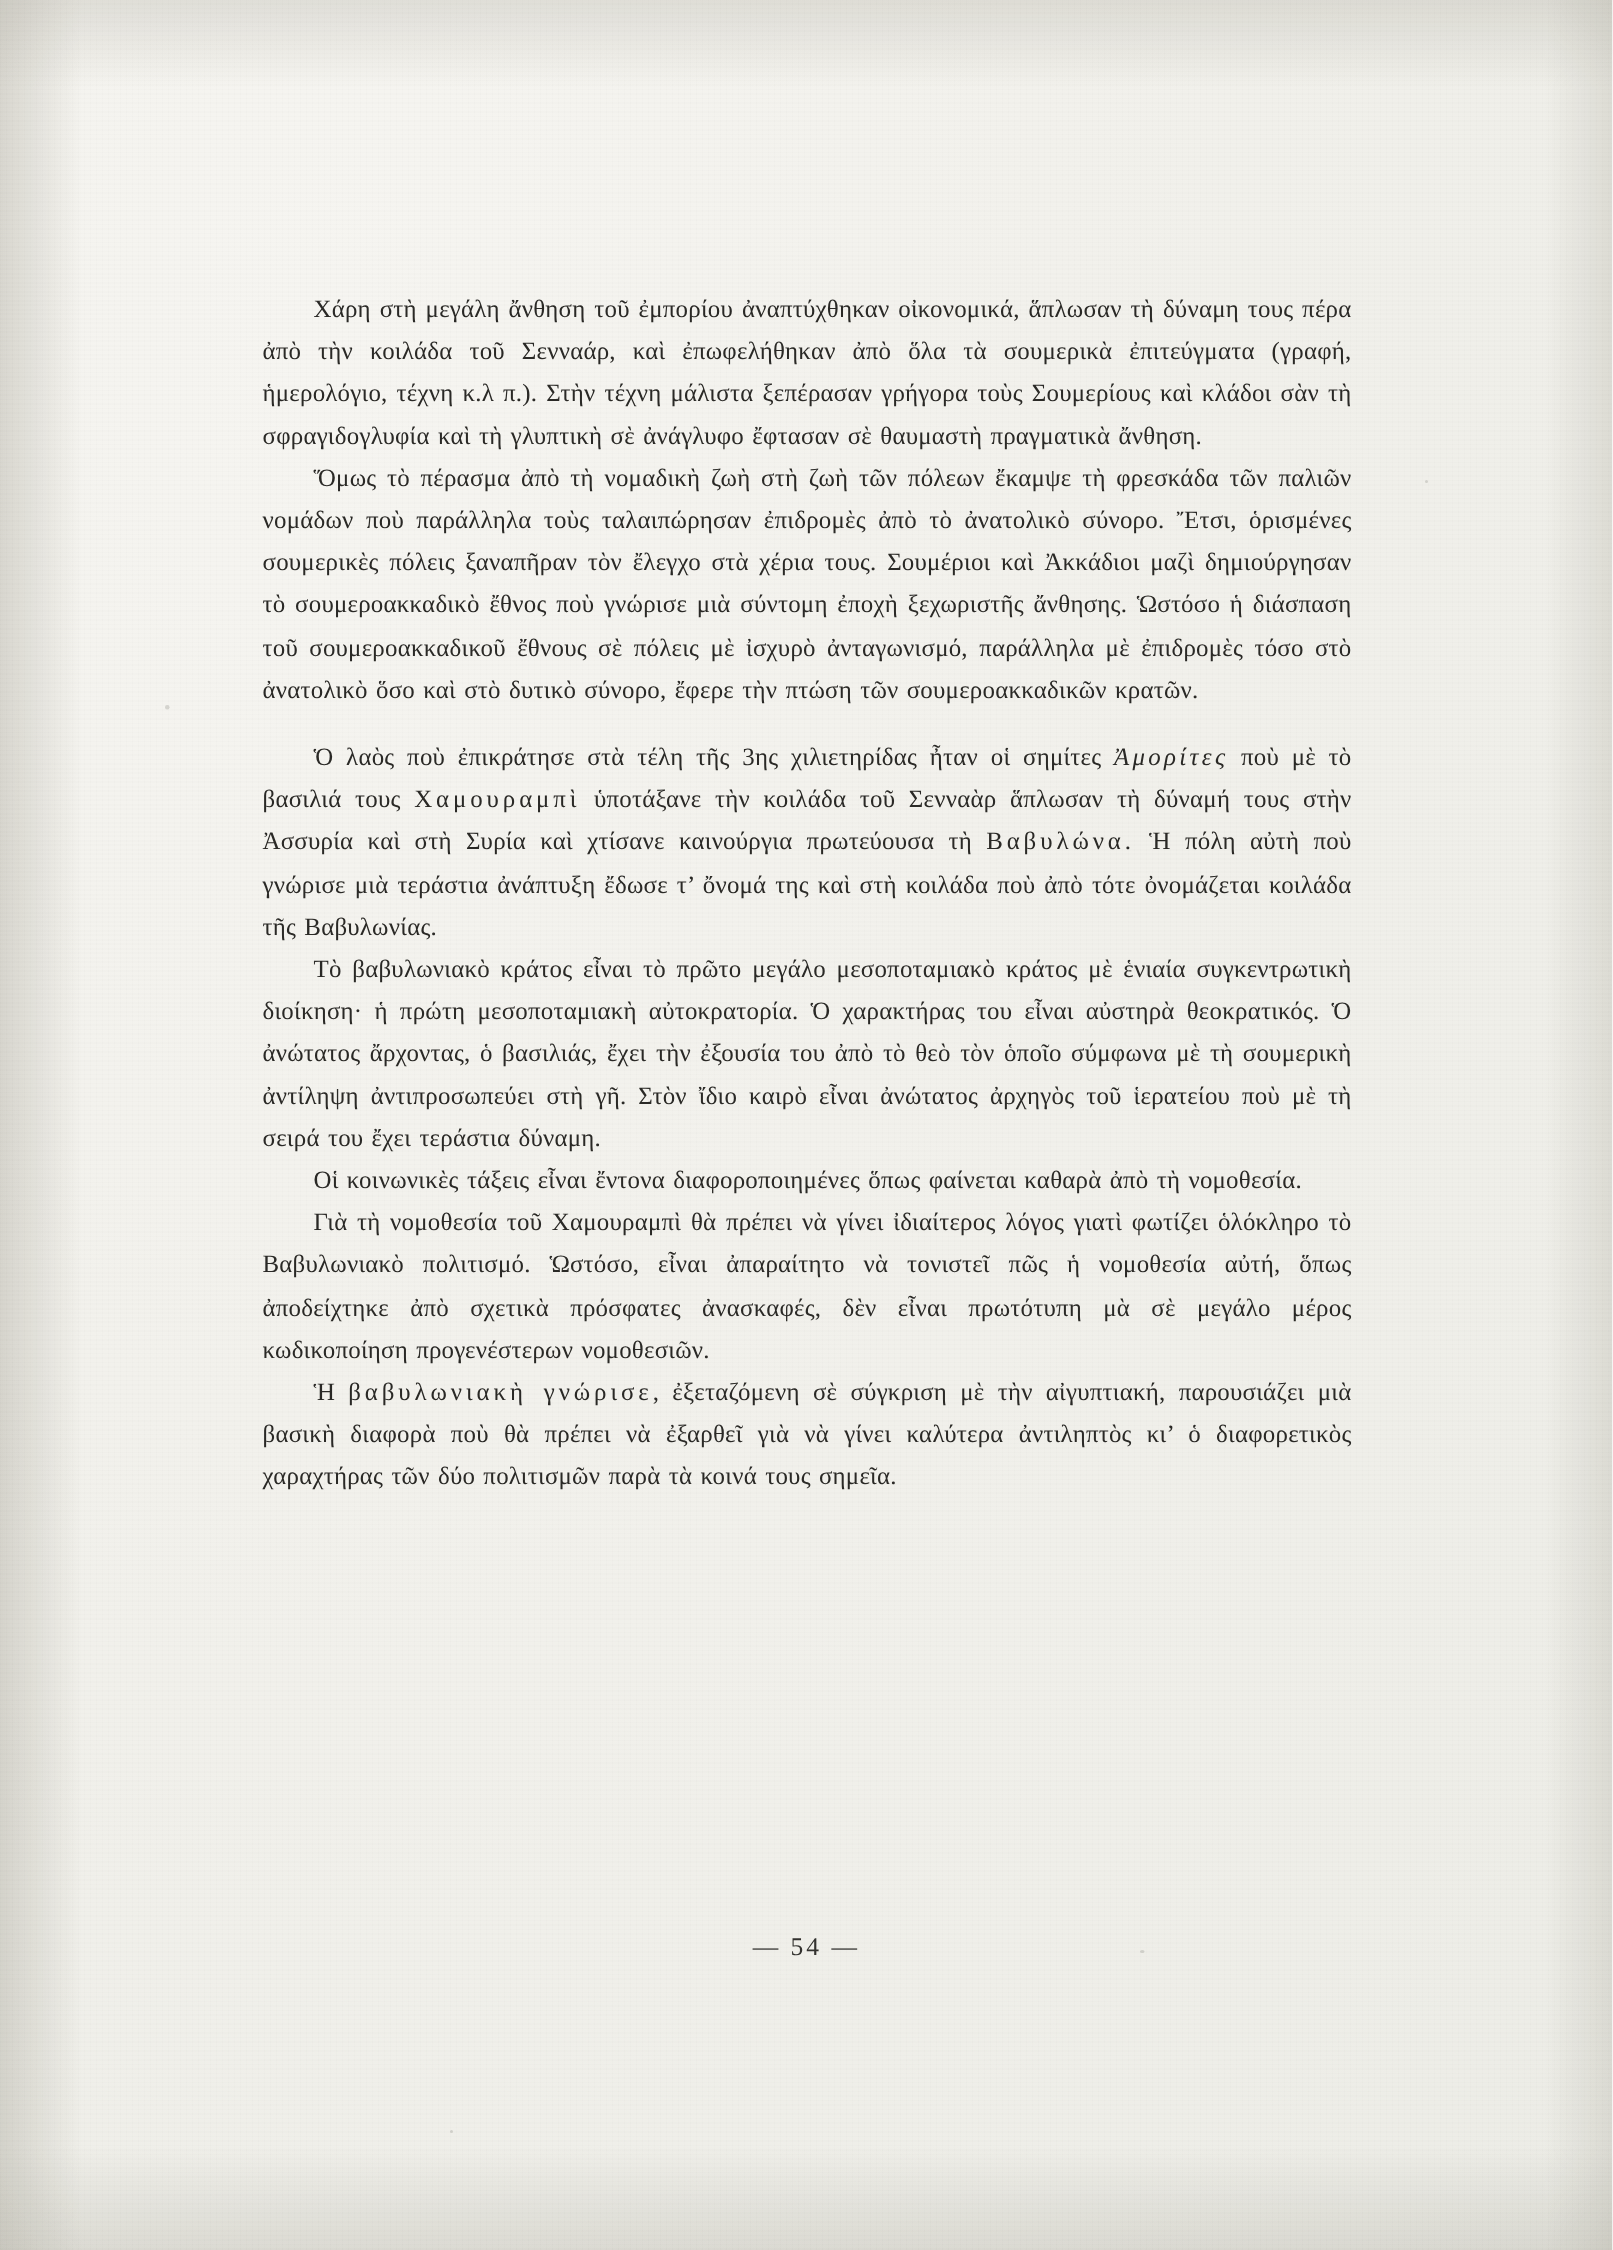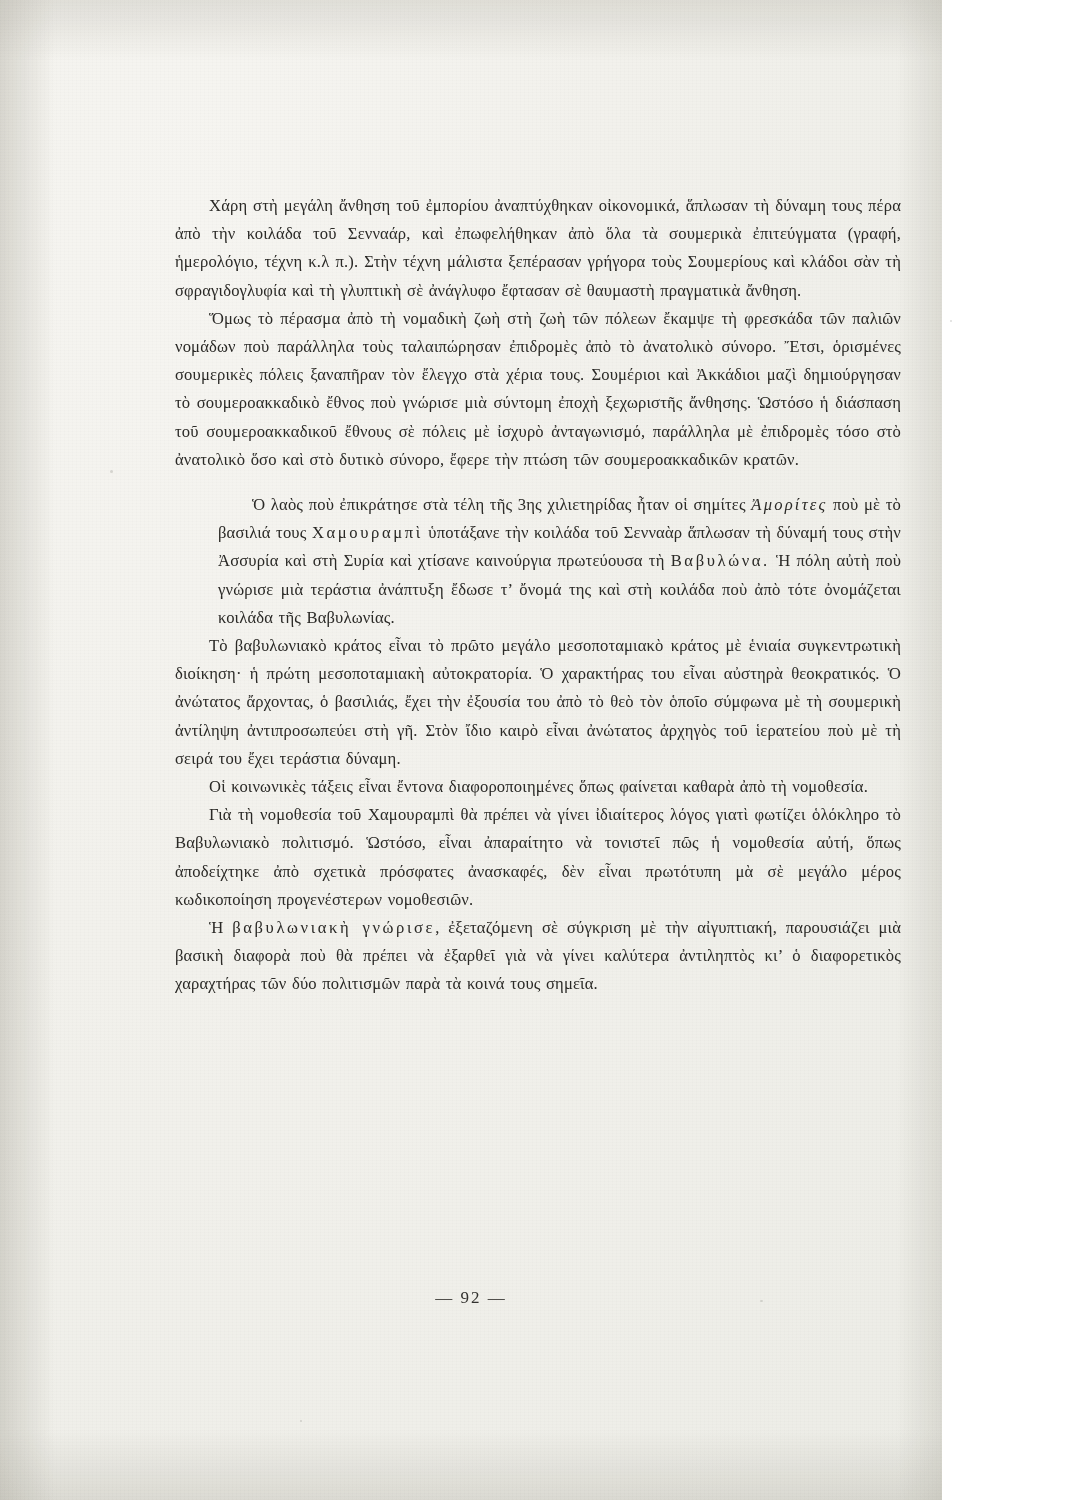--- a/index.html
+++ b/index.html
@@ -8,21 +8,21 @@
     background: #ffffff;
   }
   body {
     width: 1075px;
     height: 1500px;
     font-family: "Liberation Serif", serif;
     overflow: hidden;
   }
   .page {
     position: relative;
-    width: 942px;
+    width: 1075px;
     height: 1500px;
     background:
       radial-gradient(ellipse at 20% 15%, #f6f5f1 0%, #f2f1ec 40%, #ececE6 100%);
     box-sizing: border-box;
   }
   
   .page:before {
     content: "";
     position: absolute;
     inset: 0;
@@ -58,21 +58,20 @@
     z-index: 2;
   }
   .para {
     margin: 0 0 0 0;
     text-indent: 34px;
     text-align: justify;
     text-justify: inter-word;
   }
   .para.gap-before {
     margin-top: 17px;
-    margin-left: 43px;
   }
   .spaced {
     letter-spacing: 2.6px;
   }
   .spaced-italic {
     font-style: italic;
     letter-spacing: 2.2px;
   }
   .folio {
     position: absolute;
@@ -110,14 +109,14 @@
     <p class="para gap-before"><span>Ὁ λαὸς ποὺ ἐπικράτησε στὰ τέλη τῆς 3ης χιλιετηρίδας ἦταν οἱ σημίτες </span><span class="spaced-italic">Ἀμορίτες</span><span> ποὺ μὲ τὸ βασιλιά τους </span><span class="spaced">Χαμουραμπὶ</span><span> ὑποτάξανε τὴν κοιλάδα τοῦ Σενναὰρ ἅπλωσαν τὴ δύναμή τους στὴν Ἀσσυρία καὶ στὴ Συρία καὶ χτίσανε καινούργια πρωτεύουσα τὴ </span><span class="spaced">Βαβυλώνα.</span><span> Ἡ πόλη αὐτὴ ποὺ γνώρισε μιὰ τεράστια ἀνάπτυξη ἔδωσε τ’ ὄνομά της καὶ στὴ κοιλάδα ποὺ ἀπὸ τότε ὀνομάζεται κοιλάδα τῆς Βαβυλωνίας.</span></p>
 
     <p class="para">Τὸ βαβυλωνιακὸ κράτος εἶναι τὸ πρῶτο μεγάλο μεσοποταμιακὸ κράτος μὲ ἑνιαία συγκεντρωτικὴ διοίκηση· ἡ πρώτη μεσοποταμιακὴ αὐτοκρατορία. Ὁ χαρακτήρας του εἶναι αὐστηρὰ θεοκρατικός. Ὁ ἀνώτατος ἄρχοντας, ὁ βασιλιάς, ἔχει τὴν ἐξουσία του ἀπὸ τὸ θεὸ τὸν ὁποῖο σύμφωνα μὲ τὴ σουμερικὴ ἀντίληψη ἀντιπροσωπεύει στὴ γῆ. Στὸν ἴδιο καιρὸ εἶναι ἀνώτατος ἀρχηγὸς τοῦ ἱερατείου ποὺ μὲ τὴ σειρά του ἔχει τεράστια δύναμη.</p>
     <p class="para">Οἱ κοινωνικὲς τάξεις εἶναι ἔντονα διαφοροποιημένες ὅπως φαίνεται καθαρὰ ἀπὸ τὴ νομοθεσία.</p>
     <p class="para">Γιὰ τὴ νομοθεσία τοῦ Χαμουραμπὶ θὰ πρέπει νὰ γίνει ἰδιαίτερος λόγος γιατὶ φωτίζει ὁλόκληρο τὸ Βαβυλωνιακὸ πολιτισμό. Ὡστόσο, εἶναι ἀπαραίτητο νὰ τονιστεῖ πῶς ἡ νομοθεσία αὐτή, ὅπως ἀποδείχτηκε ἀπὸ σχετικὰ πρόσφατες ἀνασκαφές, δὲν εἶναι πρωτότυπη μὰ σὲ μεγάλο μέρος κωδικοποίηση προγενέστερων νομοθεσιῶν.</p>
 
     <p class="para"><span>Ἡ </span><span class="spaced">βαβυλωνιακὴ γνώρισε</span><span>, ἐξεταζόμενη σὲ σύγκριση μὲ τὴν αἰγυπτιακή, παρουσιάζει μιὰ βασικὴ διαφορὰ ποὺ θὰ πρέπει νὰ ἐξαρθεῖ γιὰ νὰ γίνει καλύτερα ἀντιληπτὸς κι’ ὁ διαφορετικὸς χαραχτήρας τῶν δύο πολιτισμῶν παρὰ τὰ κοινά τους σημεῖα.</span></p>
 
   </div>
 
-  <div class="folio">— 92 —</div>
+  <div class="folio">— 54 —</div>
 </div>
 
 </body></html>

